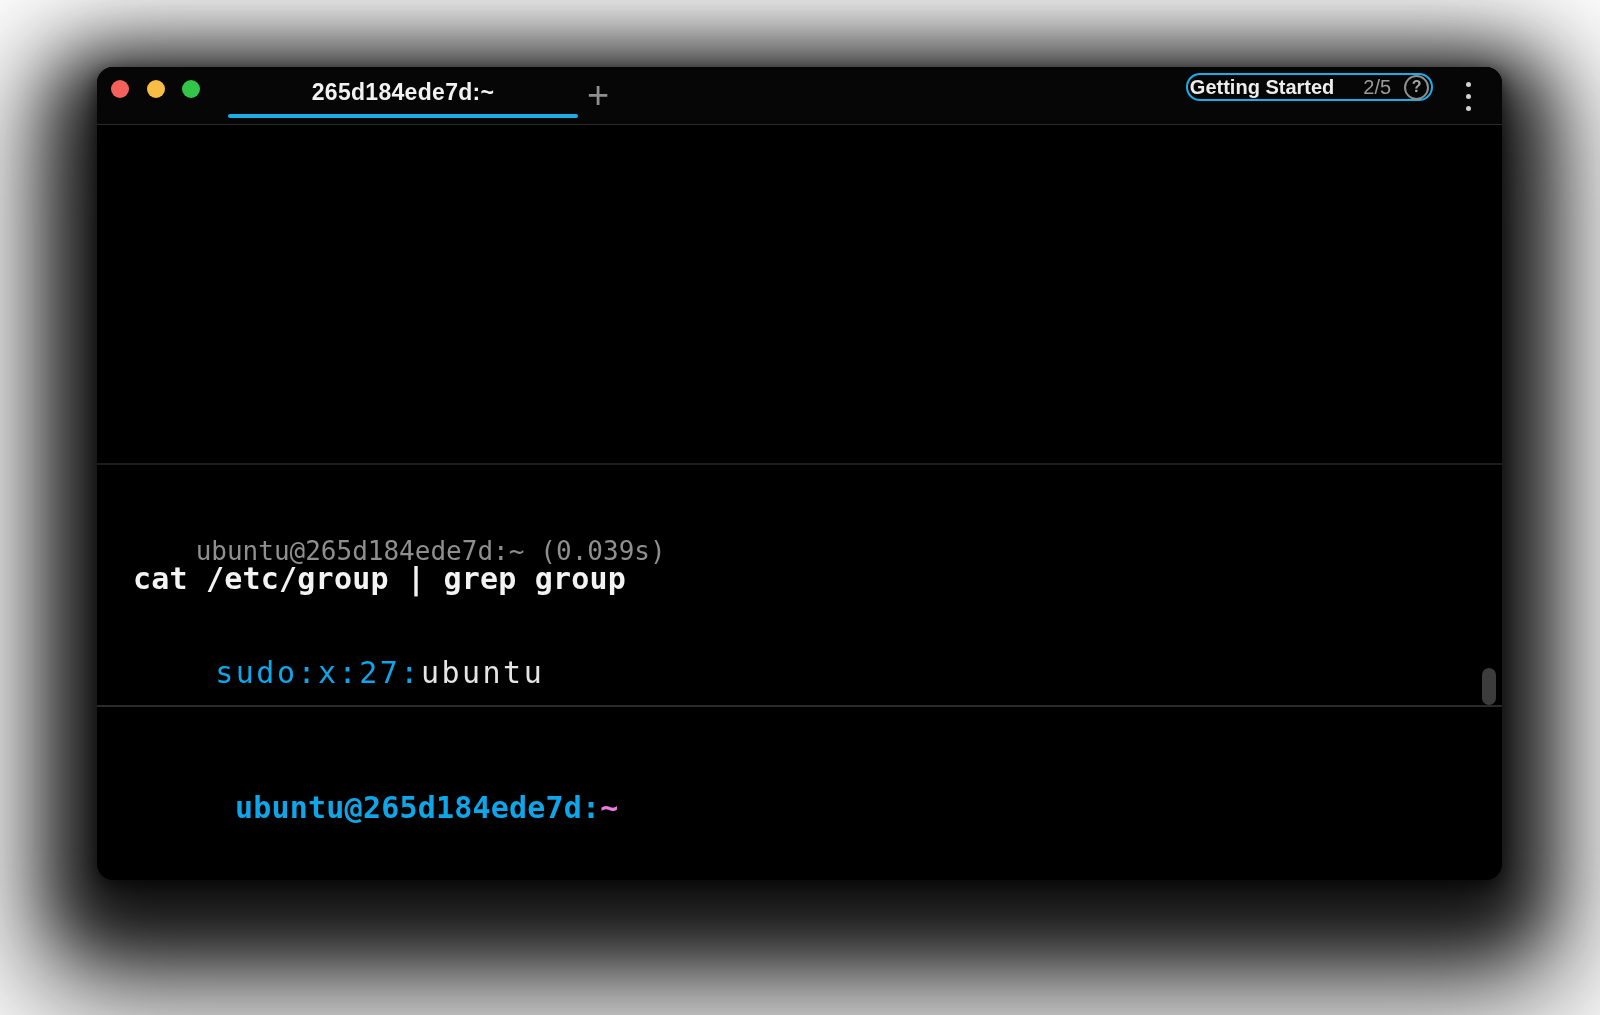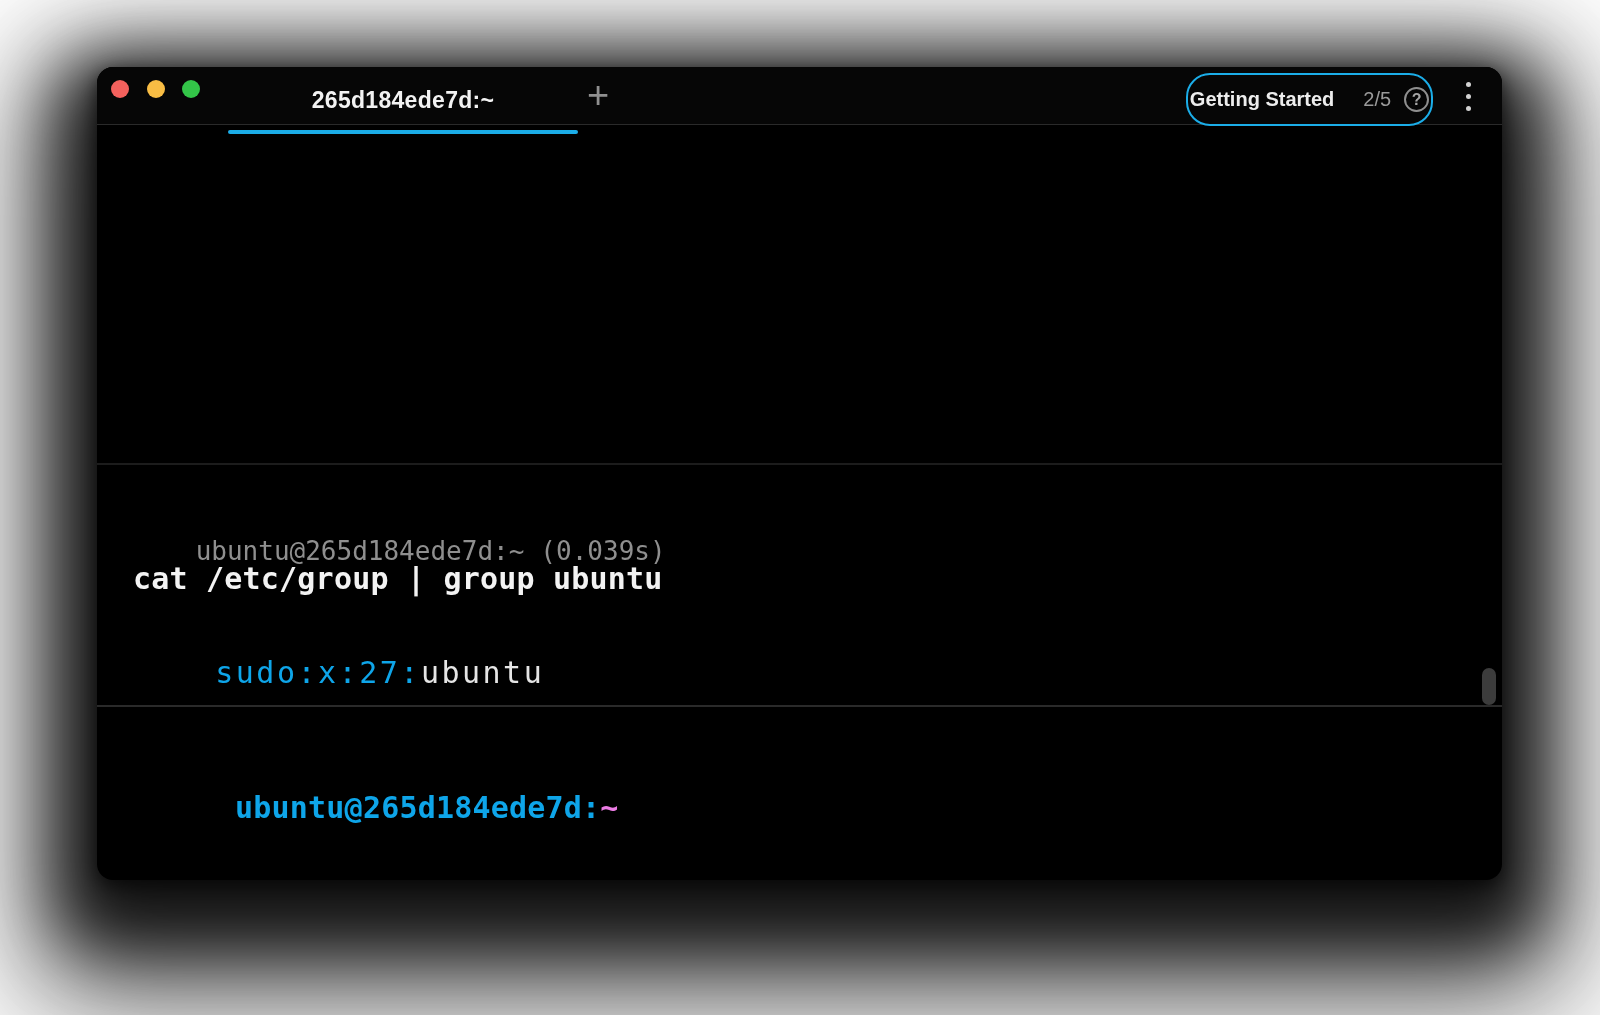--- a/index.html
+++ b/index.html
@@ -39,21 +39,21 @@
     border-radius: 50%;
     cursor: pointer;
   }
   .light.red    { left: 14px; background: #F4615D; }
   .light.yellow { left: 50px; background: #F8BD44; }
   .light.green  { left: 85px; background: #33C548; }
 
   .tab {
     position: absolute;
     left: 131px; top: 0;
-    width: 350px; height: 66px;
+    width: 350px; height: 50px;
     display: flex; align-items: center; justify-content: center; text-align: center;
   }
   .tab-title {
     color: #F2F2F2;
     font-size: 23px;
     font-weight: bold;
     letter-spacing: 0.3px;
   }
   .tab-underline {
     position: absolute;
@@ -74,21 +74,21 @@
     color: #8F8F8F;
     font-size: 38px;
     font-weight: 300;
     line-height: 1;
     margin-top: -3px;
   }
 
   .gs-pill {
     position: absolute;
     left: 1089px; top: 6px;
-    width: 247px; height: 53px;
+    width: 247px; height: 28px;
     box-sizing: border-box;
     border: 2.5px solid #1BADE8;
     border-radius: 24px;
     display: flex; align-items: center; justify-content: center;
     gap: 13px;
     cursor: pointer;
   }
   .gs-label    { color: #EDEDED; font-size: 20px; font-weight: bold; }
   .gs-progress { color: #9A9A9A; font-size: 20px; margin-left: 16px; }
   .gs-help {
@@ -181,21 +181,21 @@
       <span class="dot"></span>
     </div>
   </div>
 
   <div class="divider d1"></div>
 
   <div class="term-line line-header">
     <span>ubuntu@265d184ede7d:~</span><span class="hdr-duration">(0.039s)</span>
   </div>
 
-  <div class="term-line line-command">cat /etc/group | group ubuntu</div>
+  <div class="term-line line-command">cat /etc/group | grep group</div>
 
   <div class="term-line line-output">
     <span class="out-prefix">sudo:x:27:</span><span class="out-match">ubuntu</span>
   </div>
 
   <div class="divider d2"></div>
 
   <div class="term-line line-prompt">
     <span class="p-host">ubuntu@265d184ede7d:</span><span class="p-path">~</span>
   </div>

